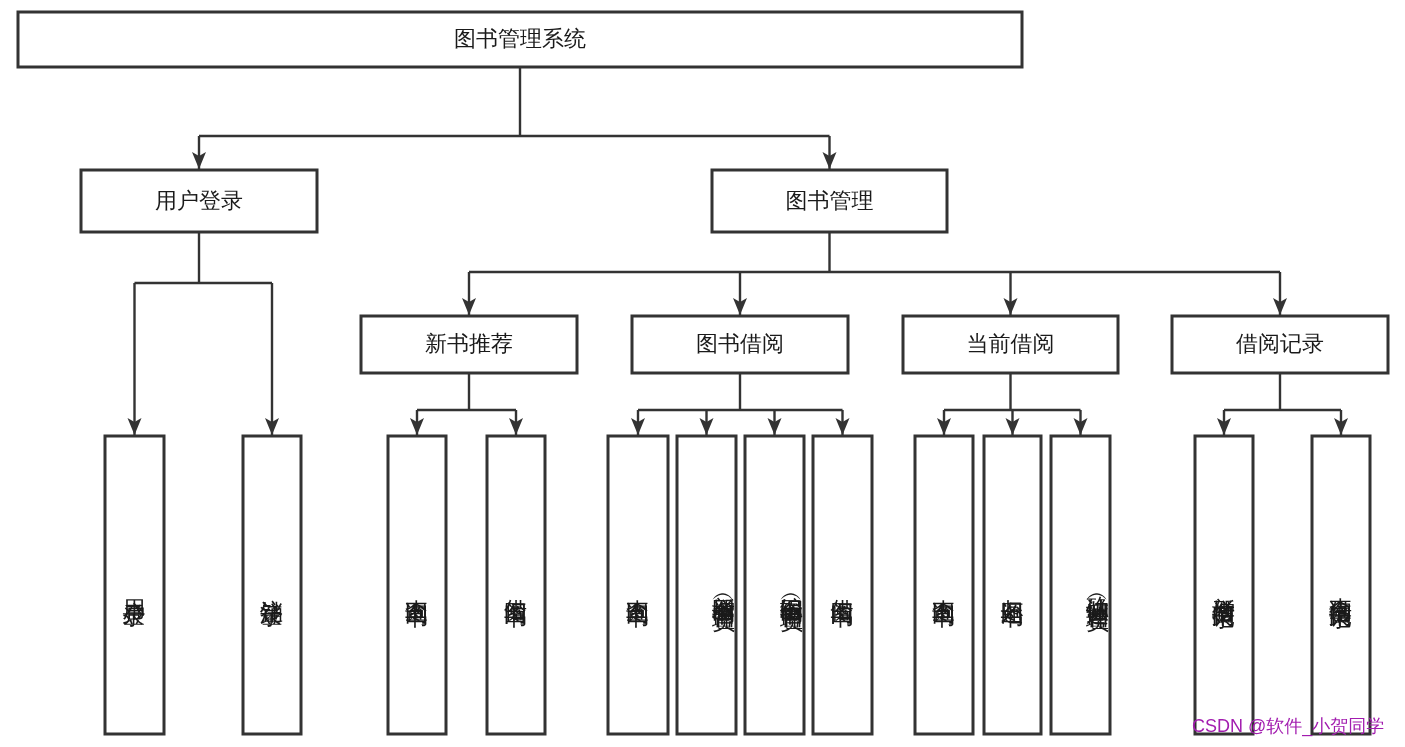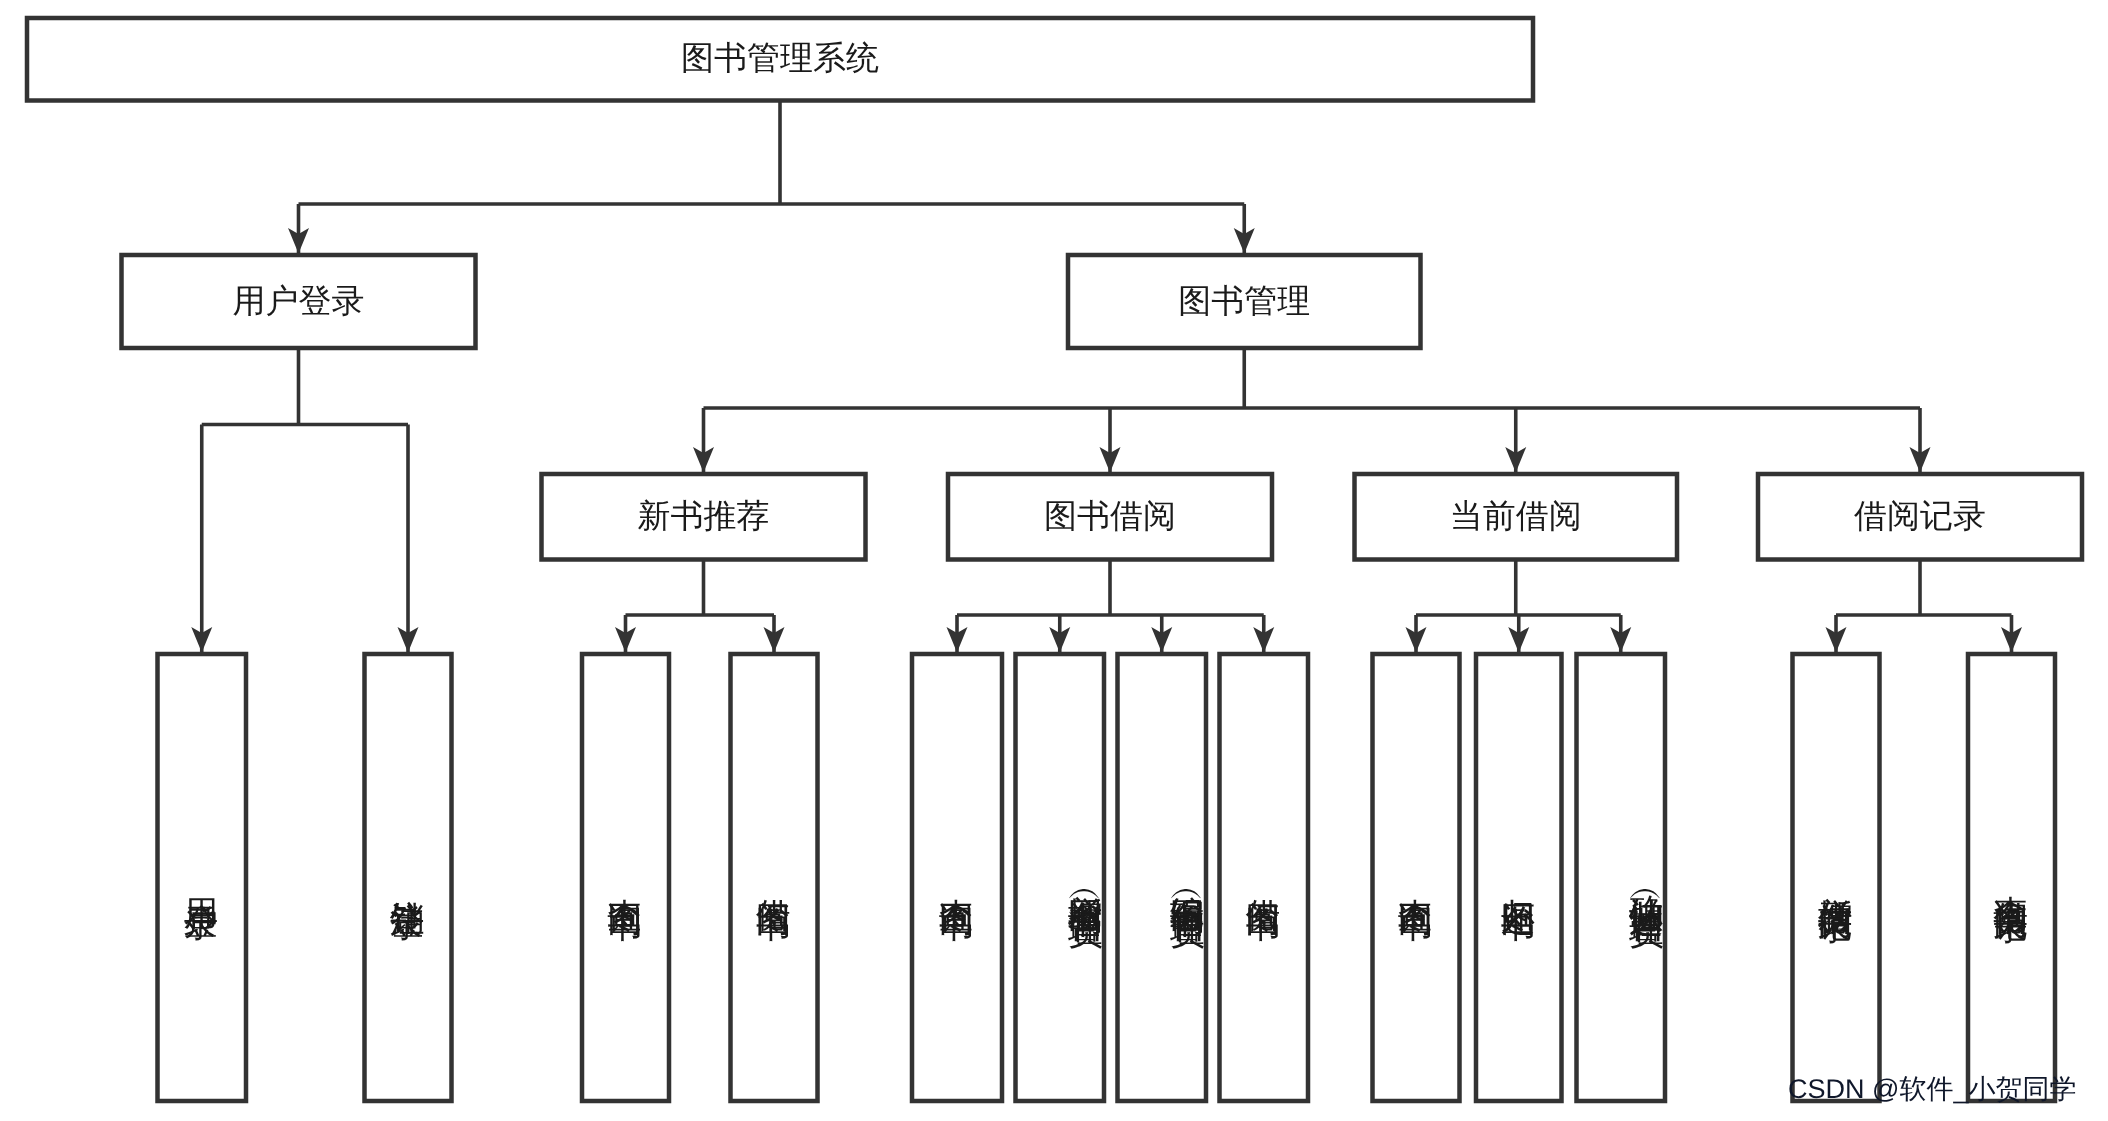--- a/index.html
+++ b/index.html
@@ -59,21 +59,21 @@
     letter-spacing: 2px;
     white-space: nowrap;
     pointer-events: none;
   }
   .watermark {
     position: absolute;
     left: 1192px;
     top: 714px;
     font-family: "Liberation Sans", "DejaVu Sans", sans-serif;
     font-size: 18px;
-    color: #0f172a;
+    color: #a21caf;
     white-space: nowrap;
   }
 </style>
 </head>
 <body>
 
 <div id="diagram-root">
   <svg class="flow" viewBox="0 0 1405 747">
     <g id="connectors-layer">
         <line x1="520" y1="67" x2="520" y2="136" class="connector"></line>

